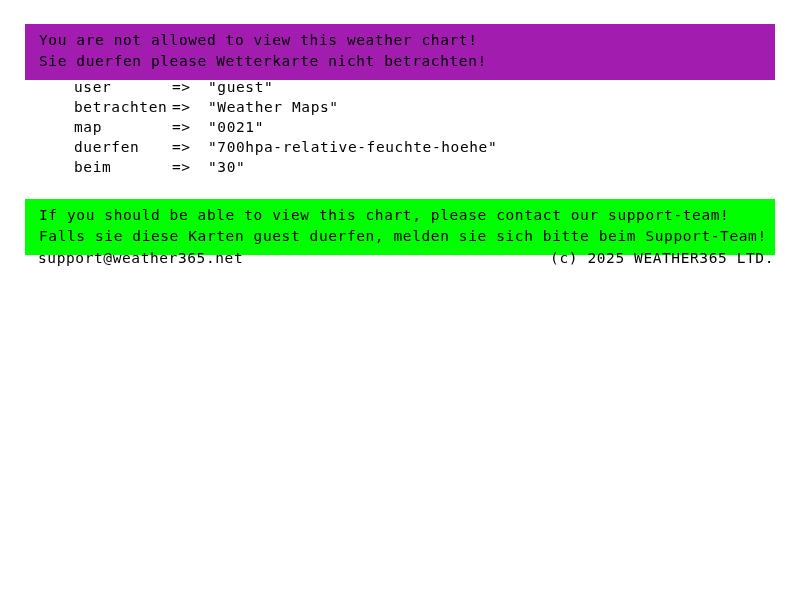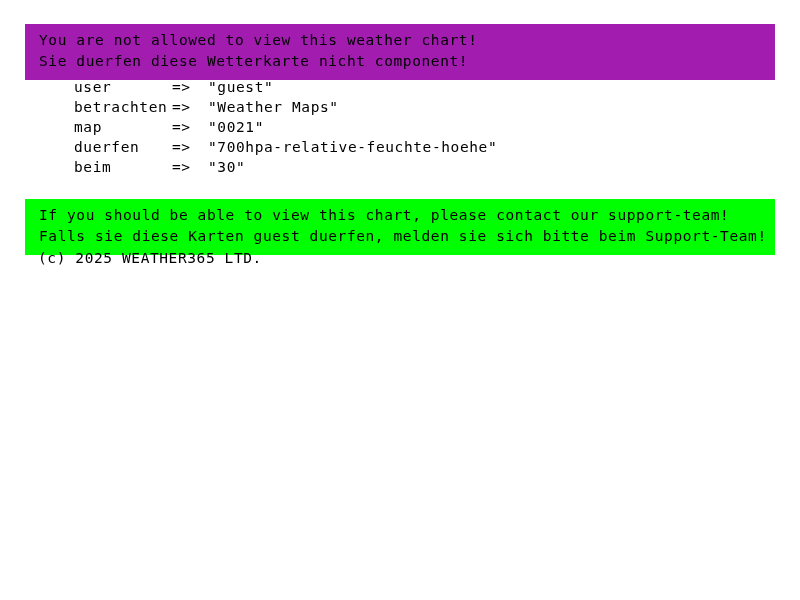--- a/index.html
+++ b/index.html
@@ -82,21 +82,21 @@
     color: #000000;
   }
 </style>
 </head>
 <body>
 
 <div class="page">
 
   <div class="banner banner-error">
     <div class="banner-line">You are not allowed to view this weather chart!</div>
-    <div class="banner-line">Sie duerfen diese Wetterkarte nicht component!</div>
+    <div class="banner-line">Sie duerfen please Wetterkarte nicht betrachten!</div>
   </div>
 
   <div class="params">
     <div class="param-row">
       <span class="param-key">user</span>
       <span class="param-arrow">=&gt;</span>
       <span class="param-val">"guest"</span>
     </div>
     <div class="param-row">
       <span class="param-key">betrachten</span>
@@ -119,16 +119,17 @@
       <span class="param-val">"30"</span>
     </div>
   </div>
 
   <div class="banner banner-info">
     <div class="banner-line">If you should be able to view this chart, please contact our support-team!</div>
     <div class="banner-line">Falls sie diese Karten guest duerfen, melden sie sich bitte beim Support-Team!</div>
   </div>
 
   <div class="footer">
+    <span class="footer-mail">support@weather365.net</span>
     <span>(c) 2025 WEATHER365 LTD.</span>
   </div>
 
 </div>
 
 </body></html>

